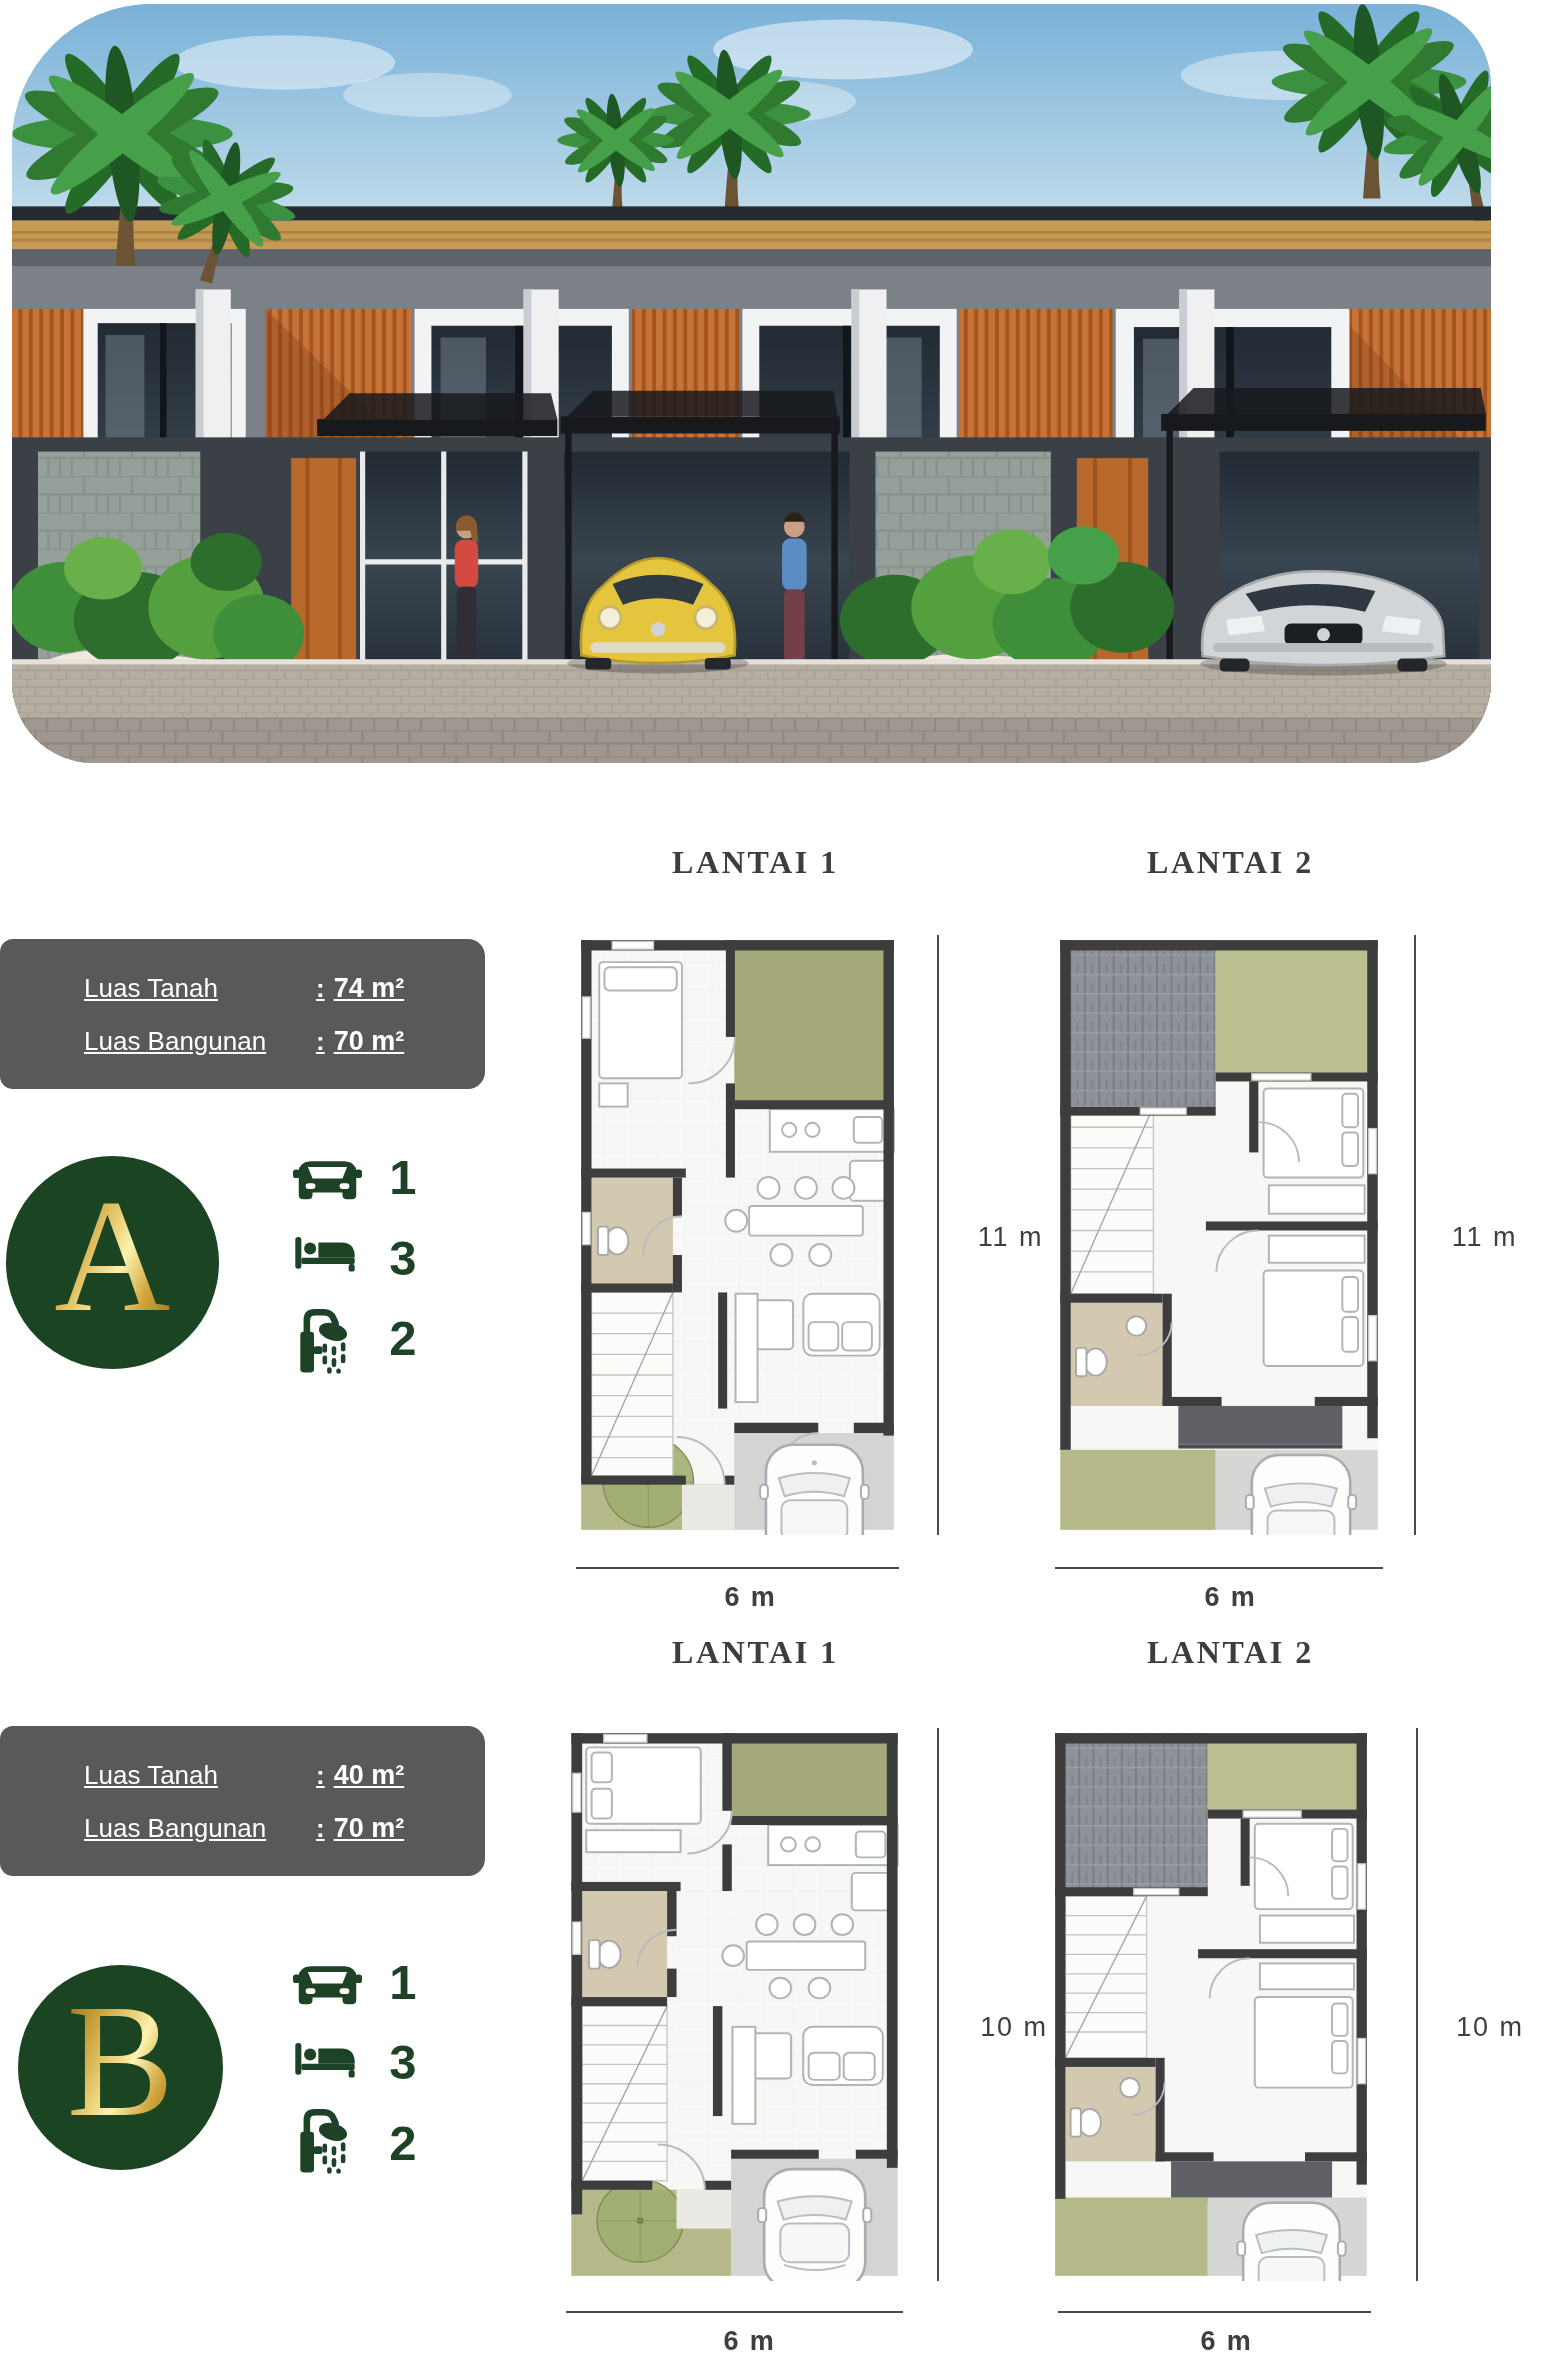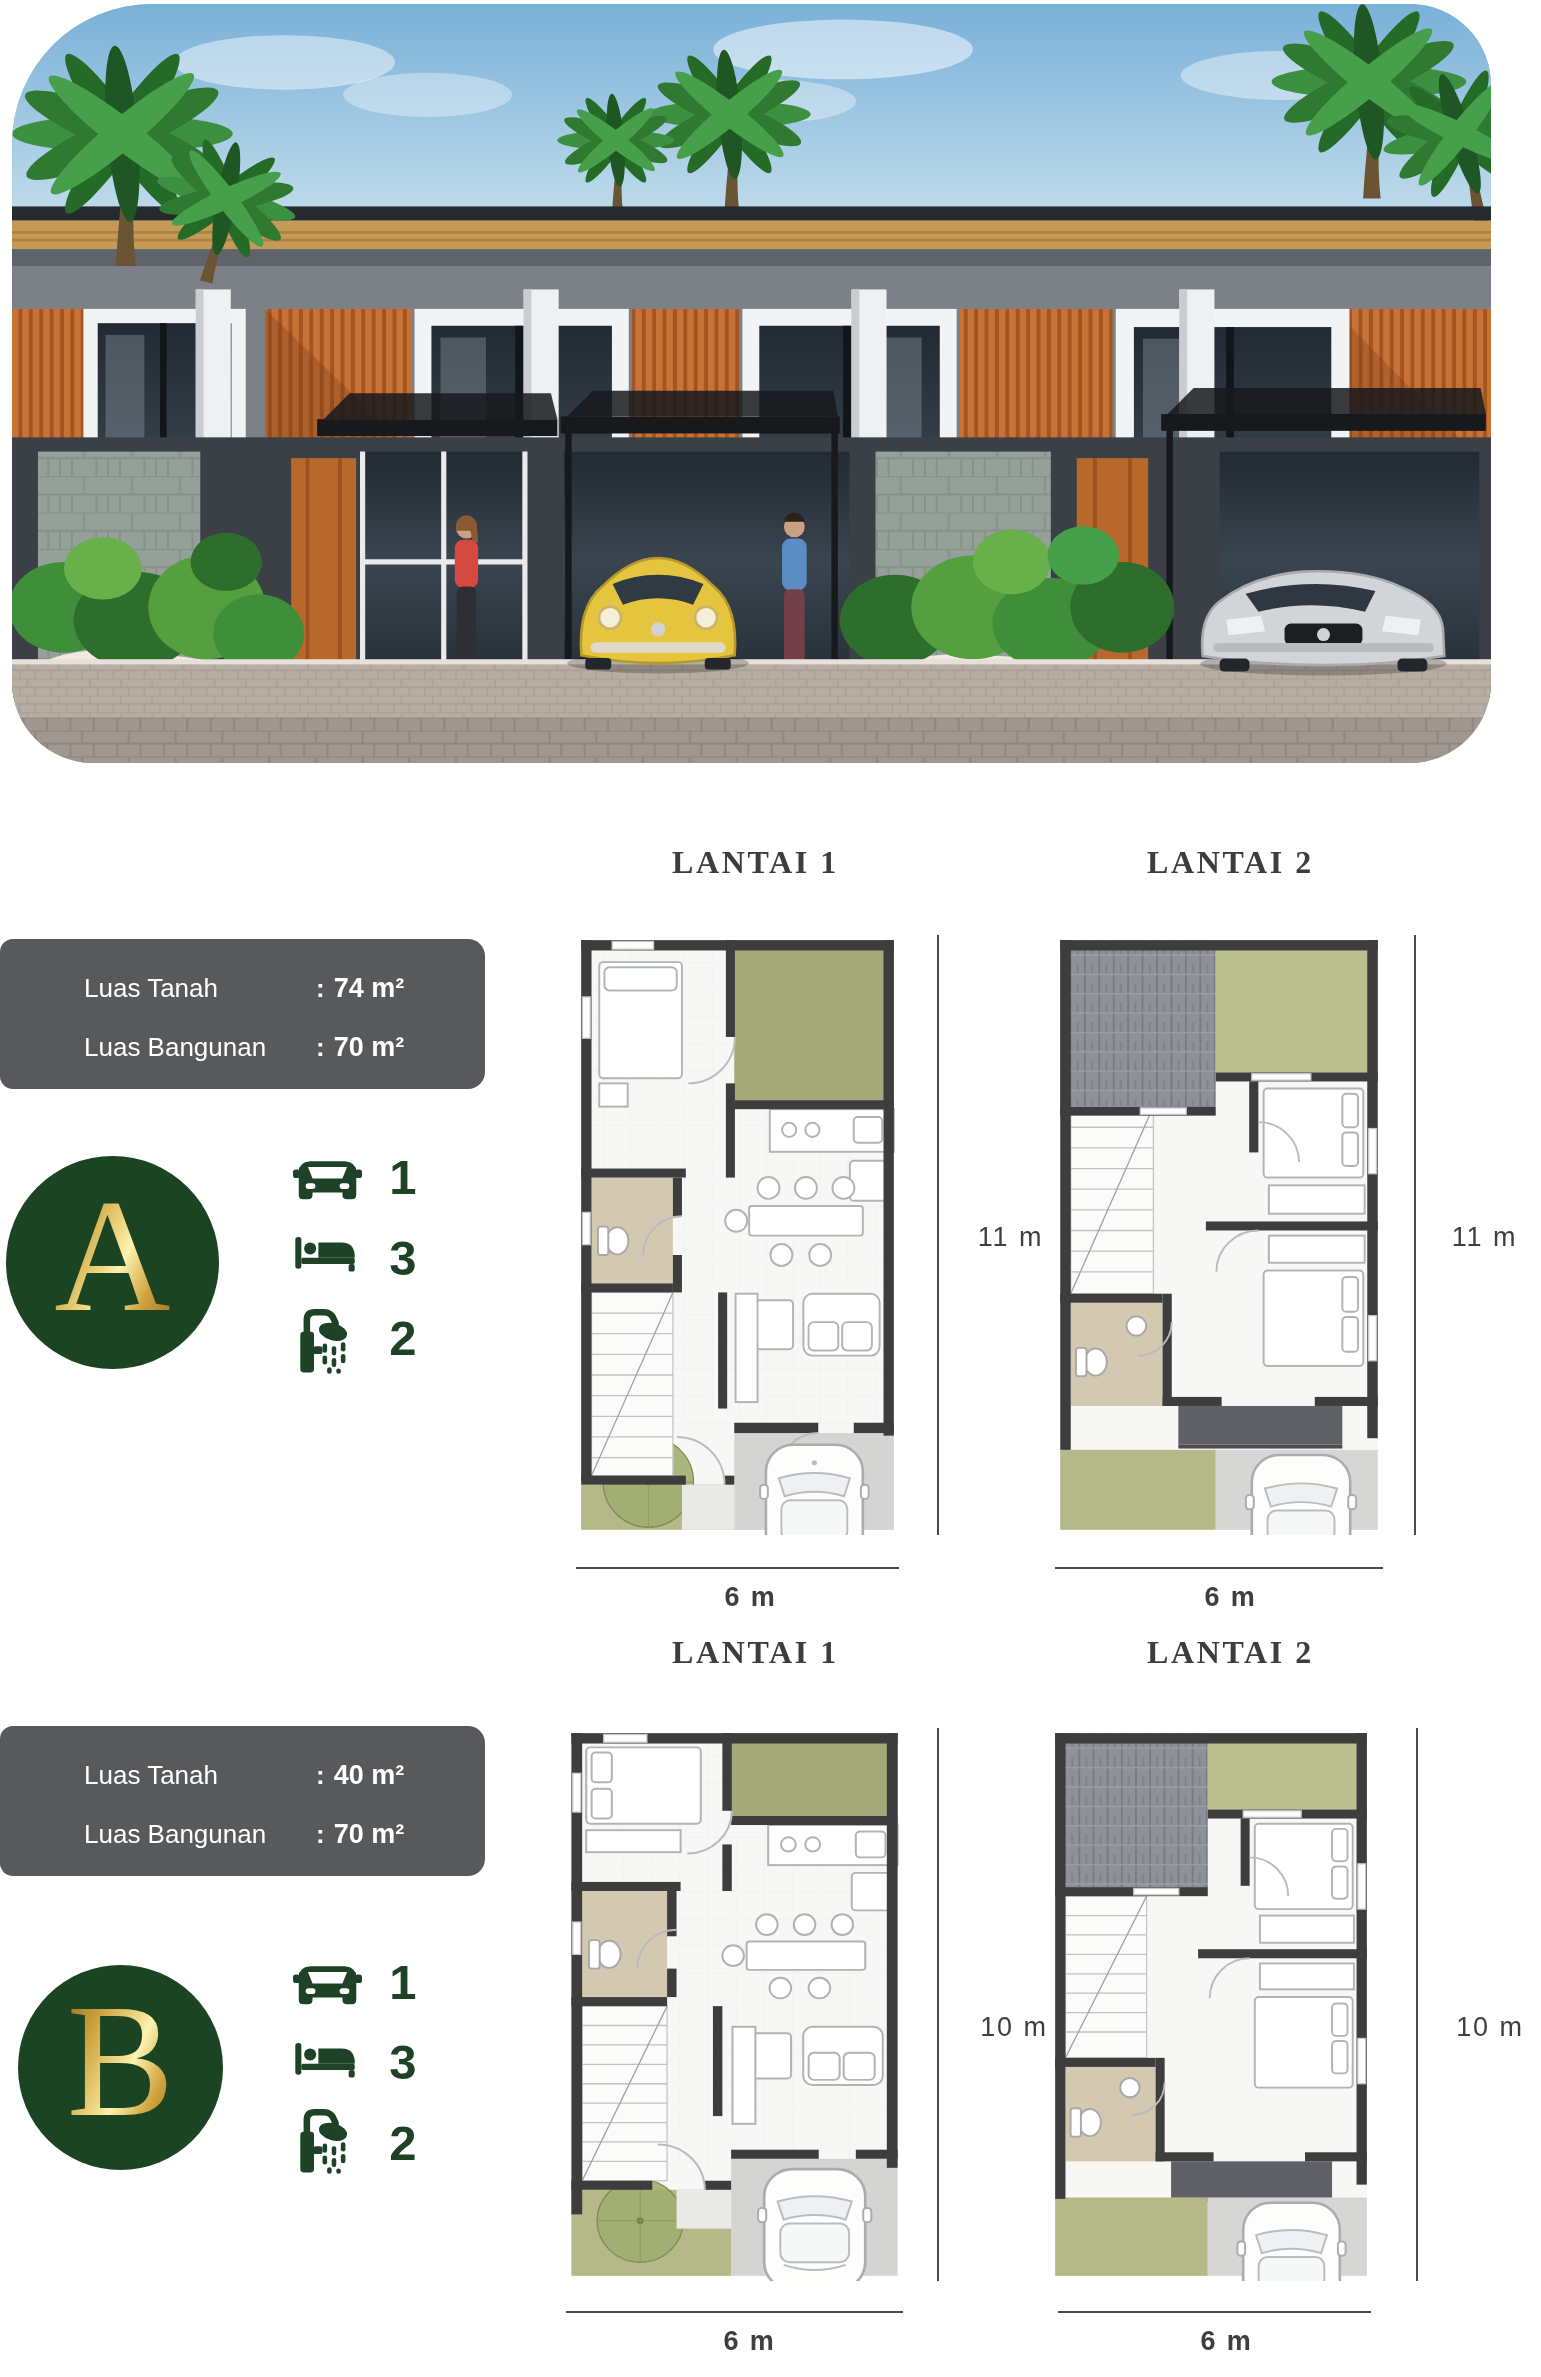--- a/index.html
+++ b/index.html
@@ -15,22 +15,22 @@
   
   .floor-title{width:389px;text-align:center;font-family:"Liberation Serif",serif;font-weight:700;
                font-size:32px;letter-spacing:2.6px;color:#3d3d3d;}
   #title-a1{left:561px;top:844px;} #title-a2{left:1036px;top:844px;}
   #title-b1{left:561px;top:1634px;} #title-b2{left:1036px;top:1634px;}
 
   
   .info-box{left:0;width:485px;height:150px;background:#58595b;border-radius:13px 17px 17px 13px;}
   #info-a{top:939px;} #info-b{top:1726px;}
   .info-row{position:absolute;left:84px;right:19.5px;display:flex;align-items:flex-end;
-            color:#ffffff;font-size:26px;line-height:31px;}
-  .info-row.r1{top:34px;} .info-row.r2{top:87px;margin-top:6px;}
+            color:#ffffff;font-size:26px;line-height:31px;text-decoration:underline;}
+  .info-row.r1{top:34px;} .info-row.r2{top:87px;}
   .info-label{width:232px;font-weight:500;}
   .info-colon{font-weight:700;margin-right:9px;}
   .info-value{font-weight:700;font-size:27px;}
 
   
   .badge{border-radius:50%;background:#1b4522;display:flex;align-items:center;justify-content:center;}
   #badge-a{left:5.8px;top:1156px;width:213px;height:213px;}
   #badge-b{left:18px;top:1965px;width:205px;height:205px;}
   .badge-letter{font-family:"Liberation Serif",serif;font-size:161px;line-height:1;padding-bottom:13px;
                 background:linear-gradient(115deg,#8f6a1c 0%,#caa23c 25%,#f3dd8a 48%,#fdf3b0 55%,#cfa33c 75%,#8f6a1c 100%);

